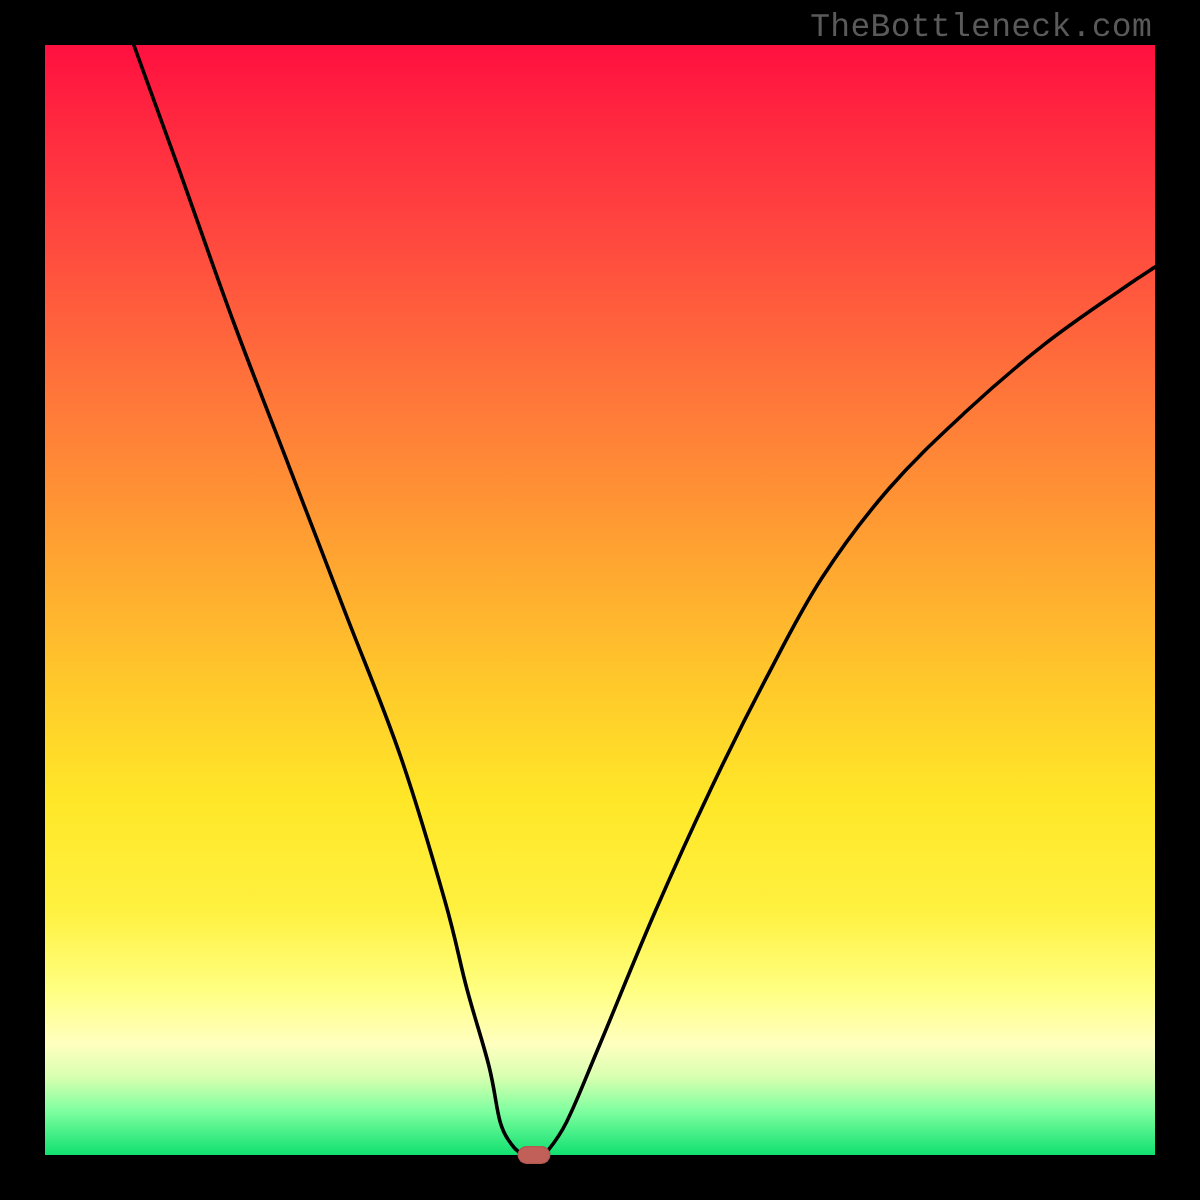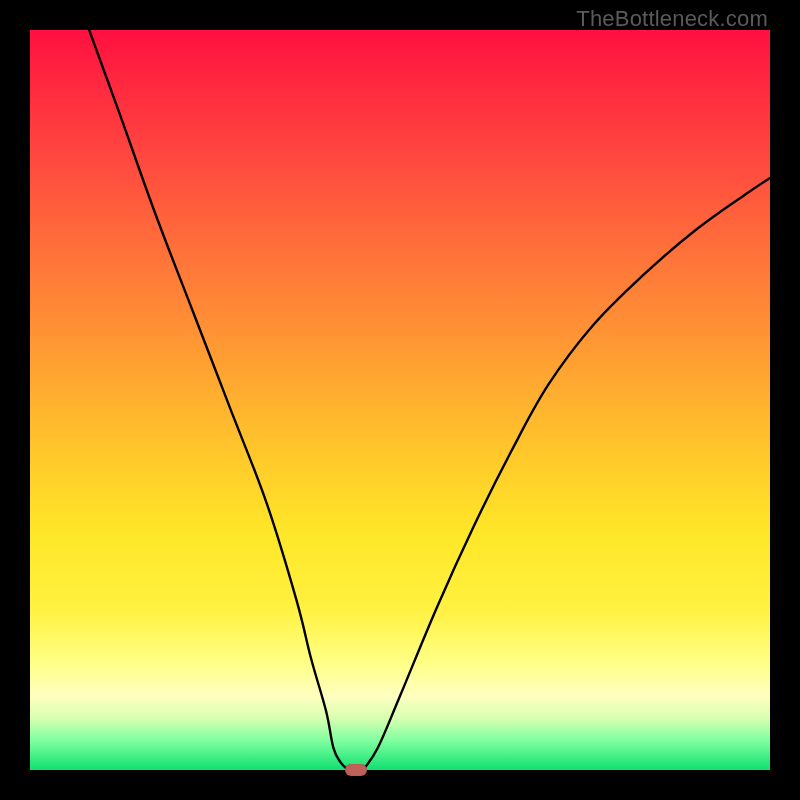--- a/index.html
+++ b/index.html
@@ -9,20 +9,21 @@
     height: 800px;
     overflow: hidden;
     background: #000;
     font-family: Arial, Helvetica, sans-serif;
   }
   .frame {
     position: relative;
     width: 800px;
     height: 800px;
     background: #000;
+    font-family: Liberation Mono, monospace;
   }
   .plot-area {
     position: absolute;
     left: 30px;
     top: 30px;
     width: 740px;
     height: 740px;
     background: linear-gradient(
       to bottom,
       #ff1040 0%,

